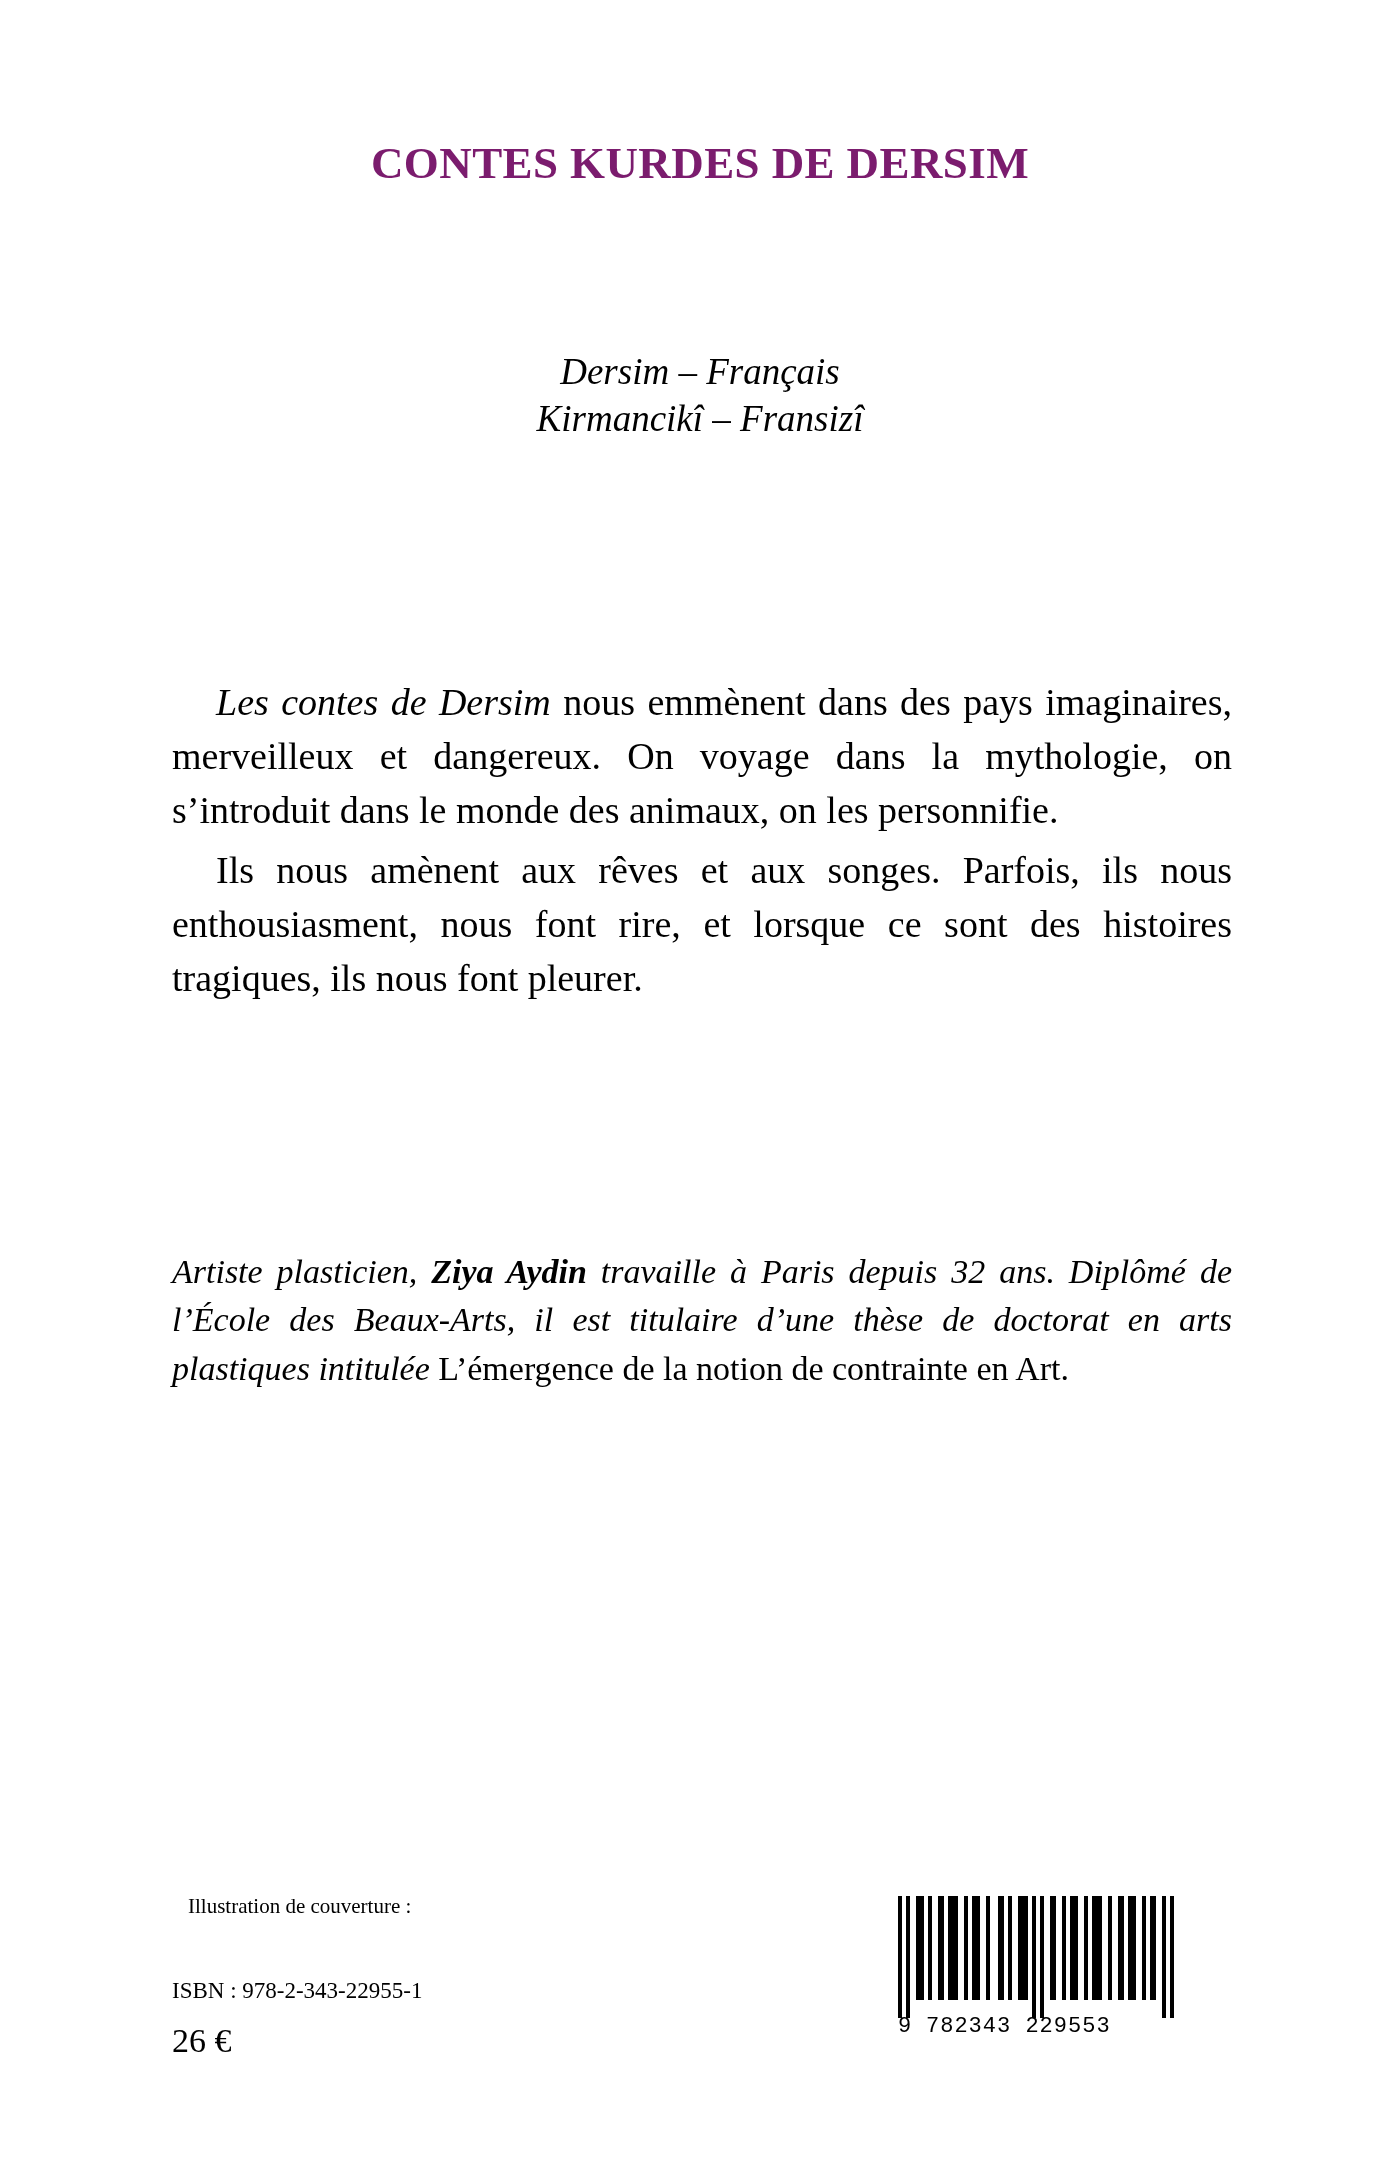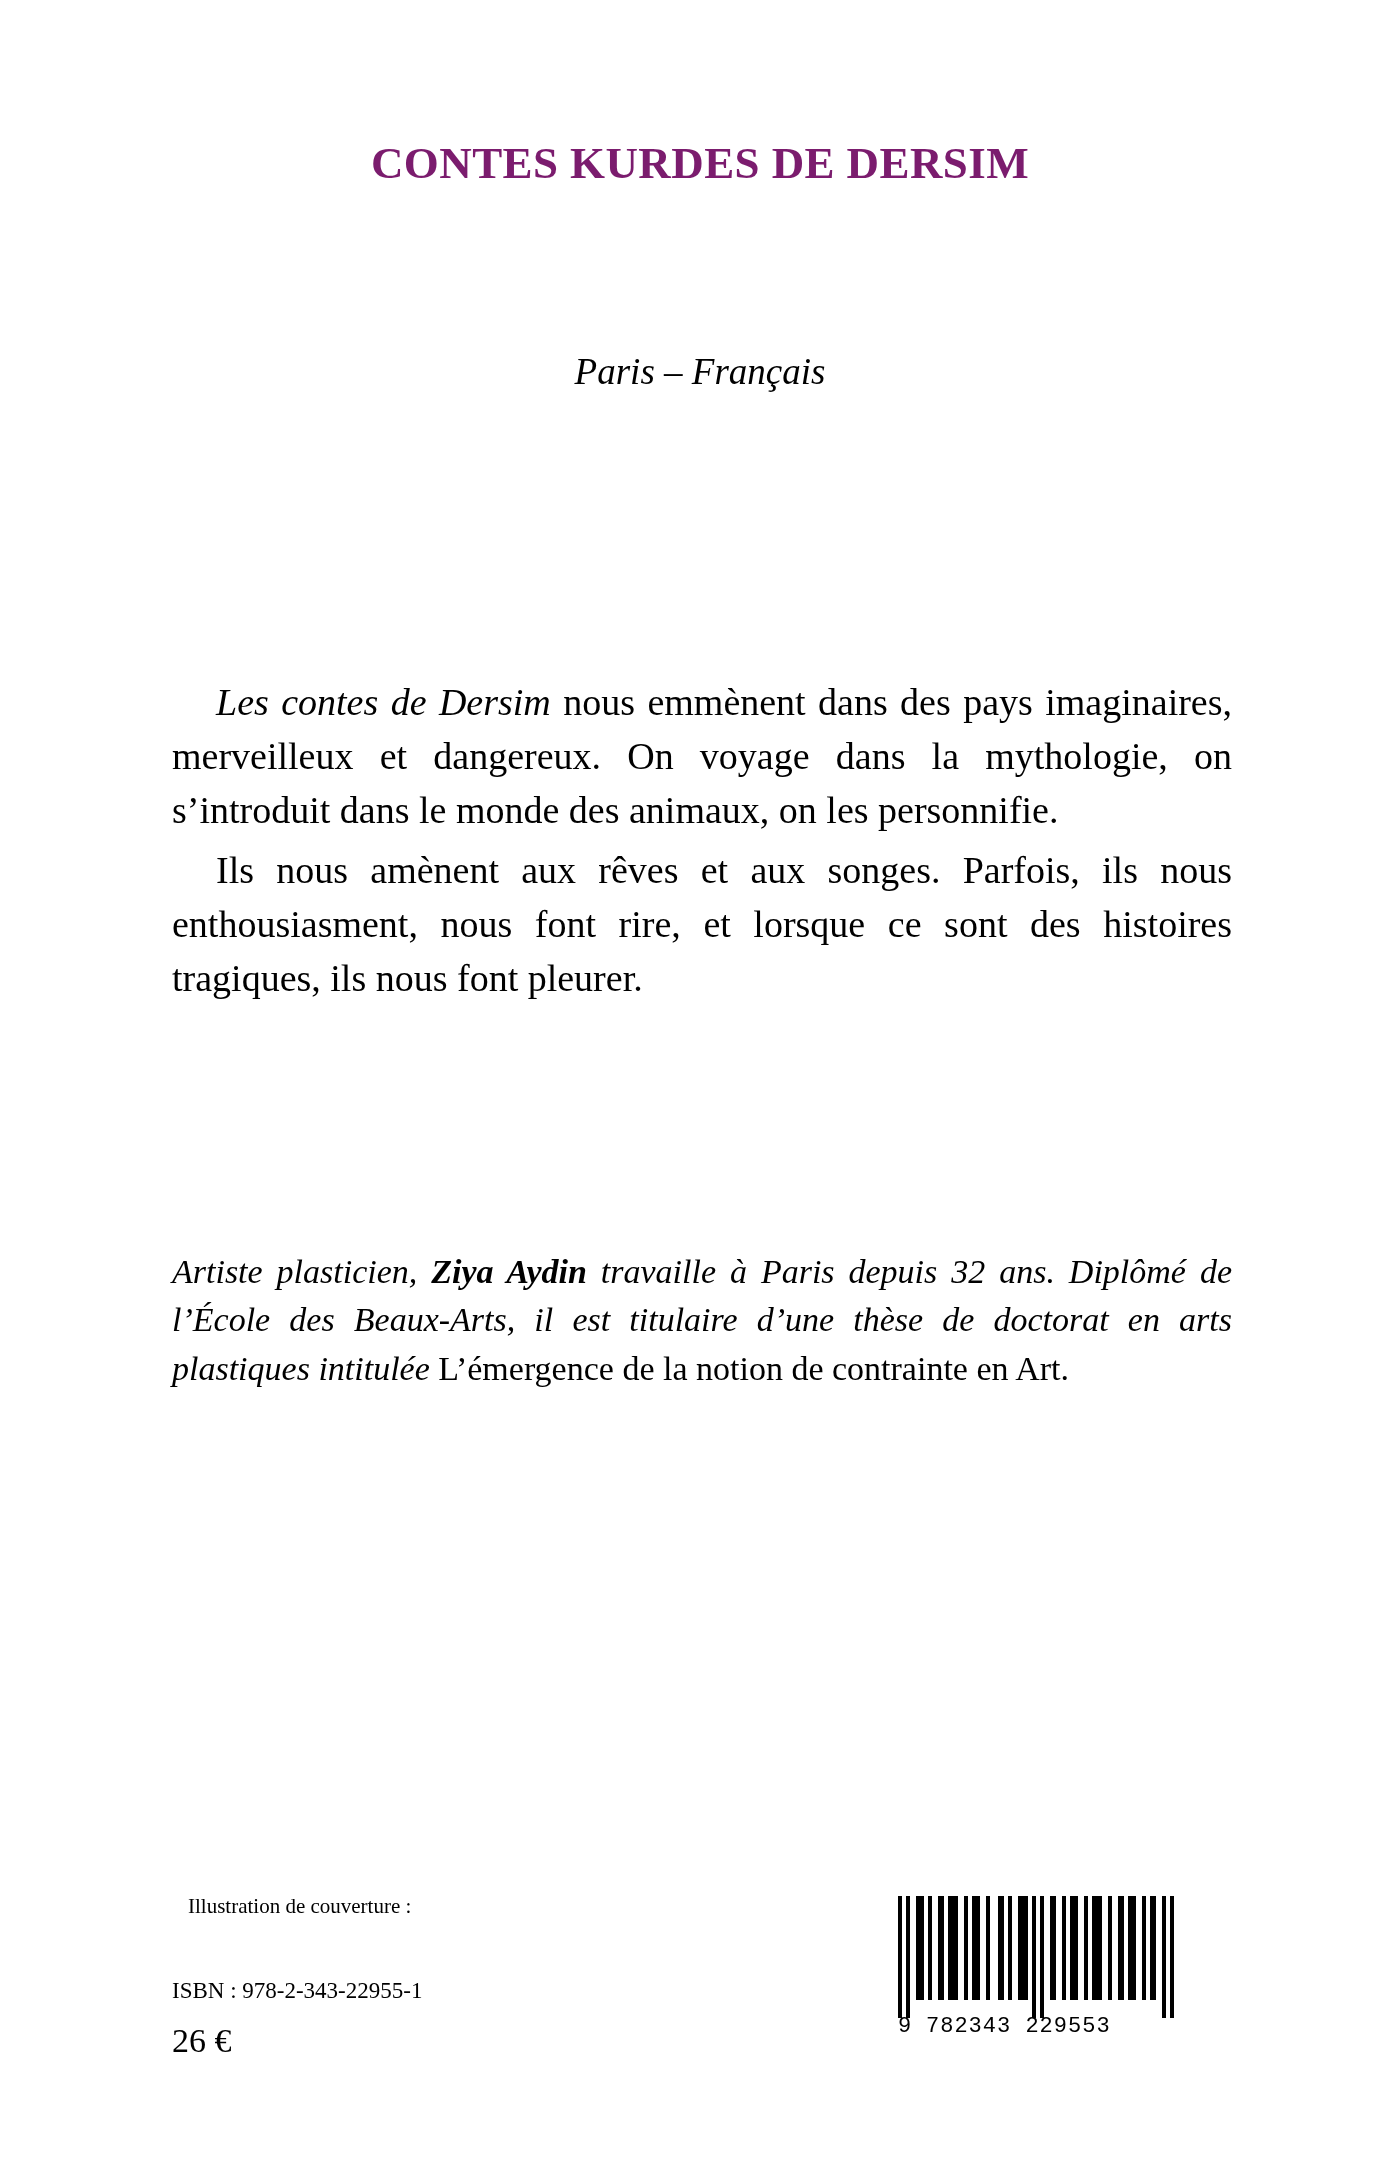--- a/index.html
+++ b/index.html
@@ -163,21 +163,22 @@
 </head>
 <body>
 
 <div class="page">
 
   <div class="title-block">
     <h1 class="title-main">CONTES KURDES DE DERSIM</h1>
   </div>
 
   <div class="lang-block">
-    <p class="lang-line">Paris – Français</p>
+    <p class="lang-line">Dersim – Français</p>
+    <p class="lang-line">Kirmancikî – Fransizî</p>
   </div>
 
   <div class="blurb">
     <p><span class="it">Les contes de Dersim</span><span> nous emmènent dans des pays imaginaires, merveilleux et dangereux. On voyage dans la mythologie, on s’introduit dans le monde des animaux, on les personnifie.</span></p>
     <p>Ils nous amènent aux rêves et aux songes. Parfois, ils nous enthousiasment, nous font rire, et lorsque ce sont des histoires tragiques, ils nous font pleurer.</p>
   </div>
 
   <div class="author-note">
     <span>Artiste plasticien, </span><span class="name">Ziya Aydin</span><span> travaille à Paris depuis 32 ans. Diplômé de l’École des Beaux-Arts, il est titulaire d’une thèse de doctorat en arts plastiques intitulée </span><span class="upright">L’émergence de la notion de contrainte en Art.</span>
   </div>

